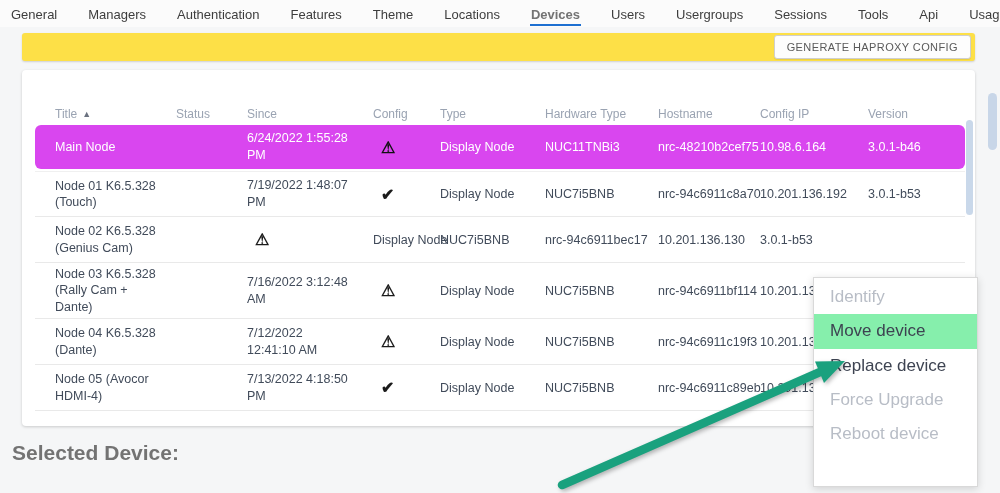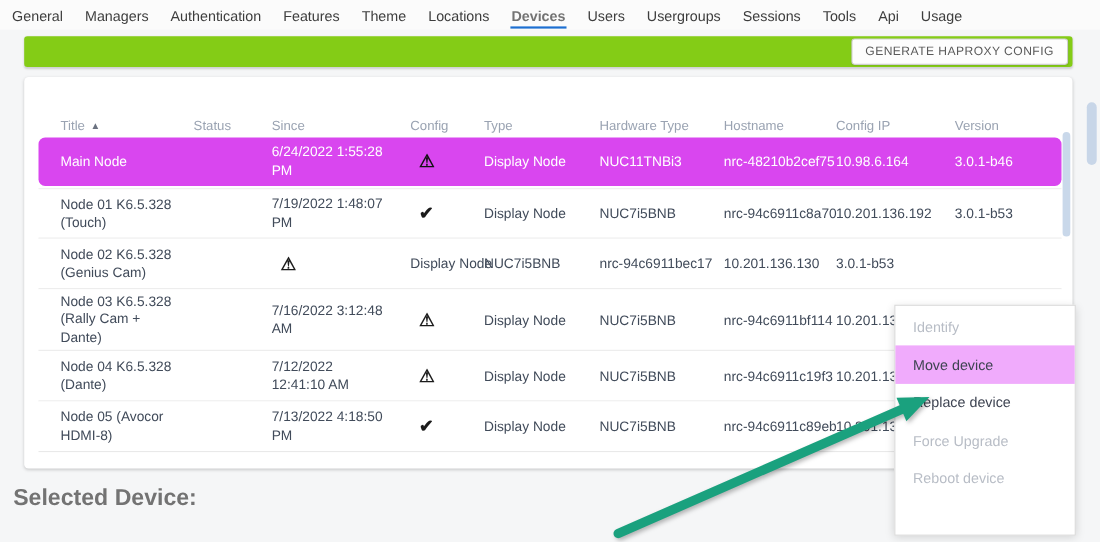--- a/index.html
+++ b/index.html
@@ -9,30 +9,30 @@
     background: #f5f6f7;
     font-family: "Liberation Sans", sans-serif;
     overflow: hidden;
   }
 
   
   .nav {
     position: absolute; top: 0; left: 0; right: 0; height: 27px;
     background: #fbfbfb;
     display: flex; align-items: center;
-    gap: 18px; padding-left: 10px;
+    gap: 29px; padding-left: 10px;
     font-size: 13px; color: #3d3d3d;
   }
   .nav-item { padding: 5px 1px 2px; border-bottom: 2px solid transparent; cursor: pointer; white-space: nowrap; }
   .nav-item.active { color: #737373; font-weight: bold; border-bottom-color: #1d6fd1; }
 
   
   .toolbar {
     position: absolute; left: 22px; top: 33px; width: 953px; height: 28px;
-    background: #84cc16; border-radius: 3px;
+    background: #fde047; border-radius: 3px;
     box-shadow: 0 1px 2px rgba(0,0,0,.16);
   }
   .gen-btn {
     position: absolute; right: 4px; top: 2px; height: 24px;
     padding: 0 12px;
     font-family: inherit; font-size: 11px; letter-spacing: .4px;
     color: #5a5a5a; background: #fdfdfd;
     border: 1px solid #cfcfcf; border-radius: 3px;
     box-shadow: 0 1px 1px rgba(0,0,0,.08);
     cursor: pointer;
@@ -97,25 +97,25 @@
 
   
   .menu {
     position: absolute; left: 813px; top: 277px; width: 165px; height: 210px;
     background: #ffffff; border: 1px solid #d9d9d9;
     box-shadow: 0 2px 8px rgba(0,0,0,.15);
     z-index: 5; padding-top: 2px;
   }
   .menu-item {
     height: 34.3px; display: flex; align-items: center;
-    padding-left: 16px; font-size: 13px; color: #3d4351; cursor: pointer;
+    padding-left: 16px; font-size: 17px; color: #3d4351; cursor: pointer;
     white-space: nowrap;
   }
   .menu-item.disabled { color: #b8bdc6; cursor: default; }
-  .menu-item.highlighted { background: #f0abfc; }
+  .menu-item.highlighted { background: #86efac; }
   .menu-item.danger { color: #f45a34; }
 
   
   .arrow-svg {
     position: absolute; left: 0; top: 0; width: 1000px; height: 493px;
     z-index: 9; pointer-events: none;
     filter: drop-shadow(2px 2px 2px rgba(0,0,0,.28));
   }
 </style>
 </head>
@@ -229,21 +229,21 @@
       <div class="cell-since">7/12/2022 12:41:10 AM</div>
       <div><span class="cfg">⚠</span></div>
       <div class="cell-nowrap">Display Node</div>
       <div class="cell-nowrap">NUC7i5BNB</div>
       <div class="cell-nowrap">nrc-94c6911c19f3</div>
       <div class="cell-nowrap">10.201.136.</div>
       <div class="cell-nowrap"></div>
     </div>
 
     <div class="row grid-cols h45">
-      <div class="cell-title">Node 05 (Avocor HDMI-8)</div>
+      <div class="cell-title">Node 05 (Avocor HDMI-4)</div>
       <div><span class="dot" style="background-color: rgb(124, 193, 66);"></span></div>
       <div class="cell-since">7/13/2022 4:18:50 PM</div>
       <div><span class="cfg">✔</span></div>
       <div class="cell-nowrap">Display Node</div>
       <div class="cell-nowrap">NUC7i5BNB</div>
       <div class="cell-nowrap">nrc-94c6911c89eb</div>
       <div class="cell-nowrap">10.201.136.</div>
       <div class="cell-nowrap"></div>
     </div>
 

